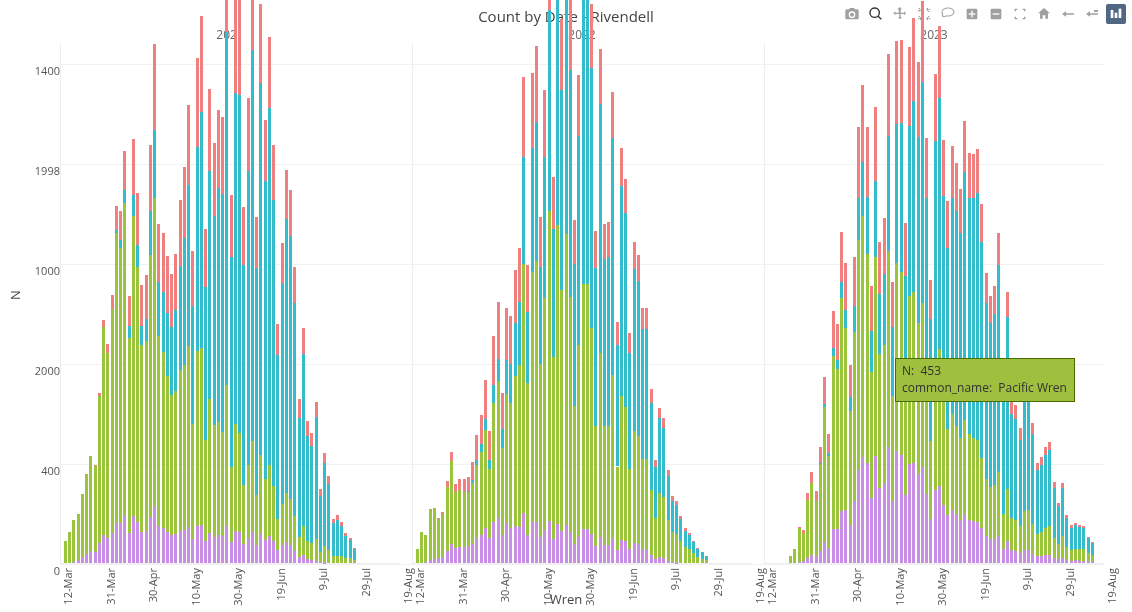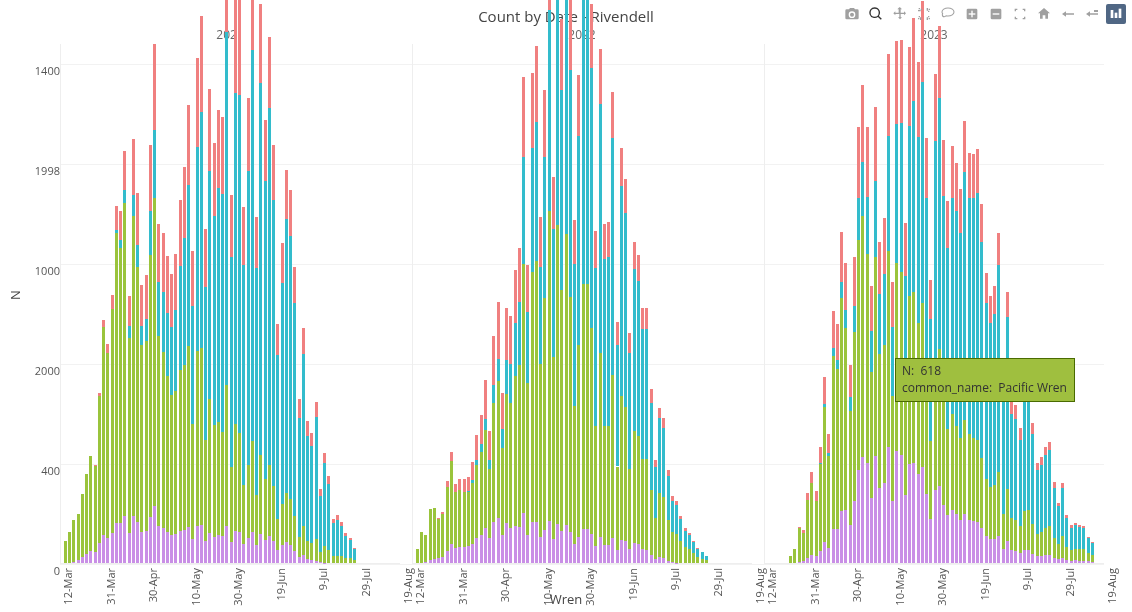--- a/index.html
+++ b/index.html
@@ -1001,21 +1001,21 @@
     <div class="xtick" style="left: 127.5px;">10-May</div>
     <div class="xtick" style="left: 170px;">30-May</div>
     <div class="xtick" style="left: 212.5px;">19-Jun</div>
     <div class="xtick" style="left: 255px;">9-Jul</div>
     <div class="xtick" style="left: 297.5px;">29-Jul</div>
     <div class="xtick" style="left: 340px;">19-Aug</div>
   </div>
 
 <div class="tooltip" style="left:895px; top:358px;">
   <span>N:</span>
-  &nbsp;<span>618</span><br>
+  &nbsp;<span>453</span><br>
   <span>common_name:</span>
   &nbsp;<span>Pacific Wren</span>
 </div>
 
 <div class="toolbar">
   <div class="tbtn" title="Download plot as png">
     <svg viewBox="0 0 24 24">
         <path d="M9 3l-1.5 2H4a2 2 0 0 0-2 2v11a2 2 0 0 0 2 2h16a2 2 0 0 0 2-2V7a2 2 0 0 0-2-2h-3.5L15 3H9zm3 5a5 5 0 1 1 0 10 5 5 0 0 1 0-10zm0 2a3 3 0 1 0 0 6 3 3 0 0 0 0-6z"></path>
       </svg>
   </div>

